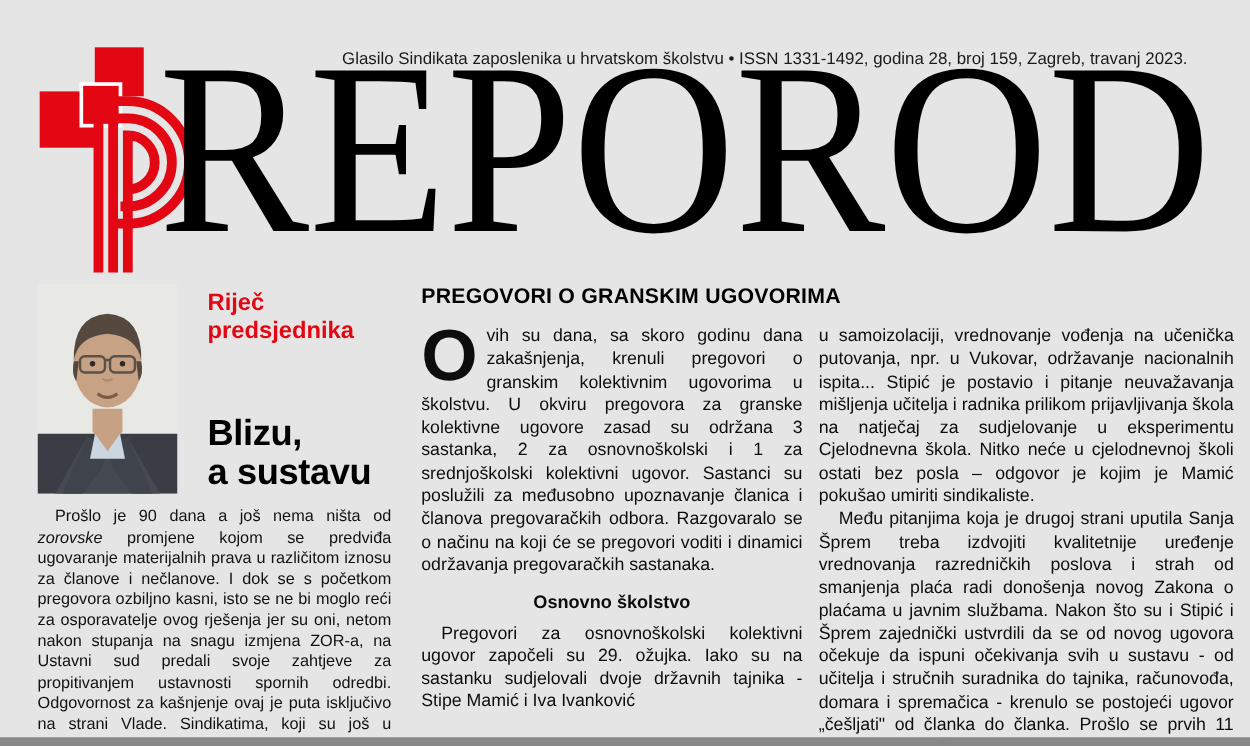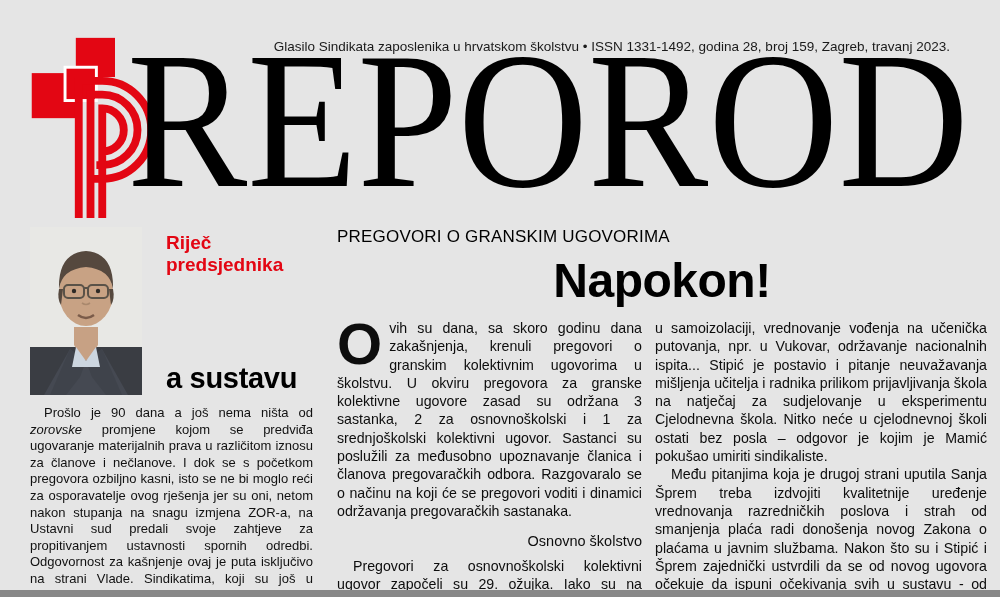--- a/index.html
+++ b/index.html
@@ -32,30 +32,30 @@
   .photo{width:112px;height:168px;flex:none;background:#e8e8e5;}
   .photo svg{display:block;width:100%;height:100%;}
   .left-head-text{flex:1;padding-left:24px;display:flex;flex-direction:column;gap:15px;}
   .section-label{color:#e30613;font-weight:bold;font-size:19px;line-height:22px;padding-top:5px;}
   .left-title{margin-top:auto;font-weight:bold;font-size:29px;line-height:31px;color:#000;padding-bottom:1px;letter-spacing:-0.3px;}
   .left-body{margin-top:10px;font-size:13px;line-height:16.6px;text-align:justify;}
   .left-body p{margin:0;}
   p.indent{text-indent:14px;}
   
   .main-col{position:absolute;left:337px;top:227px;width:650px;}
-  .kicker{font-weight:normal;font-size:17px;letter-spacing:.2px;color:#000;}
+  .kicker{font-weight:bold;font-size:17px;letter-spacing:.2px;color:#000;}
   .headline{margin:9px 0 0;text-align:center;font-size:48px;line-height:50px;font-weight:bold;color:#000;letter-spacing:-.5px;}
   .two-col{display:flex;margin-top:13px;}
   .bodytext{font-size:14.2px;line-height:18.3px;text-align:justify;color:#0d0d0d;}
   .bodytext p{margin:0;}
   .bodytext p.indent{text-indent:16px;}
   .col-mid{width:305px;flex:none;}
   .col-right{flex:1;margin-left:13px;}
   .dropcap{float:left;font-size:58px;line-height:46px;font-weight:bold;padding:2px 7px 0 0;}
-  .subhead{font-size:14.5px;font-weight:normal;margin:12px 0 6px;text-align:right;}
+  .subhead{font-size:14.5px;font-weight:bold;margin:12px 0 6px;text-align:center;}
 </style>
 </head>
 <body>
 
 <div class="page">
 
   <div class="issue-line">Glasilo Sindikata zaposlenika u hrvatskom školstvu • ISSN 1331-1492, godina 28, broj 159, Zagreb, travanj 2023.</div>
 
   <svg class="logo" viewBox="0 0 145 192" xmlns="http://www.w3.org/2000/svg">
     <rect x="57" y="6" width="40" height="40" fill="#e30613"></rect>
@@ -87,34 +87,33 @@
           <line x1="54" y1="61" x2="58" y2="61" stroke="#5a5248" stroke-width="2"></line>
           <circle cx="44" cy="64" r="2.2" fill="#2f2a26"></circle>
           <circle cx="68" cy="64" r="2.2" fill="#2f2a26"></circle>
           <path d="M48,88 Q56,94 64,88" fill="none" stroke="#7a5b49" stroke-width="2.4"></path>
           <path d="M52,76 q4,3 8,0" fill="none" stroke="#a9886d" stroke-width="1.6"></path>
         </svg>
       </div>
       <div class="left-head-text">
         <div class="section-label">Riječ predsjednika</div>
         <div class="left-title">
-          <br>
+          <span>Blizu,</span><br>
           <span>a sustavu</span>
         </div>
       </div>
     </div>
     <div class="left-body">
       <p class="indent"><span>Prošlo je 90 dana a još nema ništa od </span><i>zorovske</i><span> promjene kojom se predviđa ugovaranje materijalnih prava u različitom iznosu za članove i nečlanove. I dok se s početkom pregovora ozbiljno kasni, isto se ne bi moglo reći za osporavatelje ovog rješenja jer su oni, netom nakon stupanja na snagu izmjena ZOR-a, na Ustavni sud predali svoje zahtjeve za propitivanjem ustavnosti spornih odredbi. Odgovornost za kašnjenje ovaj je puta isključivo na strani Vlade. Sindikatima, koji su još u siječnju zatražili početak pregovora, predbaciti se može jedino da nisu pokušali pritiskom pregovore isposlovati ranije.</span></p>
 
     </div>
   </div>
 
   <div class="main-col">
     <div class="kicker">PREGOVORI O GRANSKIM UGOVORIMA</div>
-    <h1 class="headline">Napokon!</h1>
     <div class="two-col">
       <div class="col-mid bodytext">
         <p><span class="dropcap">O</span><span>vih su dana, sa skoro godinu dana zakašnjenja, krenuli pregovori o granskim kolektivnim ugovorima u školstvu. U okviru pregovora za granske kolektivne ugovore zasad su održana 3 sastanka, 2 za osnovnoškolski i 1 za srednjoškolski kolektivni ugovor. Sastanci su poslužili za međusobno upoznavanje članica i članova pregovaračkih odbora. Razgovaralo se o načinu na koji će se pregovori voditi i dinamici održavanja pregovaračkih sastanaka.</span></p>
         <h3 class="subhead">Osnovno školstvo</h3>
         <p class="indent">Pregovori za osnovnoškolski kolektivni ugovor započeli su 29. ožujka. Iako su na sastanku sudjelovali dvoje državnih tajnika - Stipe Mamić i Iva Ivanković</p>
       </div>
       <div class="col-right bodytext">
         <p>u samoizolaciji, vrednovanje vođenja na učenička putovanja, npr. u Vukovar, održavanje nacionalnih ispita... Stipić je postavio i pitanje neuvažavanja mišljenja učitelja i radnika prilikom prijavljivanja škola na natječaj za sudjelovanje u eksperimentu Cjelodnevna škola. Nitko neće u cjelodnevnoj školi ostati bez posla – odgovor je kojim je Mamić pokušao umiriti sindikaliste.</p>
         <p class="indent">Među pitanjima koja je drugoj strani uputila Sanja Šprem treba izdvojiti kvalitetnije uređenje vrednovanja razredničkih poslova i strah od smanjenja plaća radi donošenja novog Zakona o plaćama u javnim službama. Nakon što su i Stipić i Šprem zajednički ustvrdili da se od novog ugovora očekuje da ispuni očekivanja svih u sustavu - od učitelja i stručnih suradnika do tajnika, računovođa, domara i spremačica - krenulo se postojeći ugovor „češljati" od članka do članka. Prošlo se prvih 11 članaka. Sanja Šprem je u</p>
       </div>

